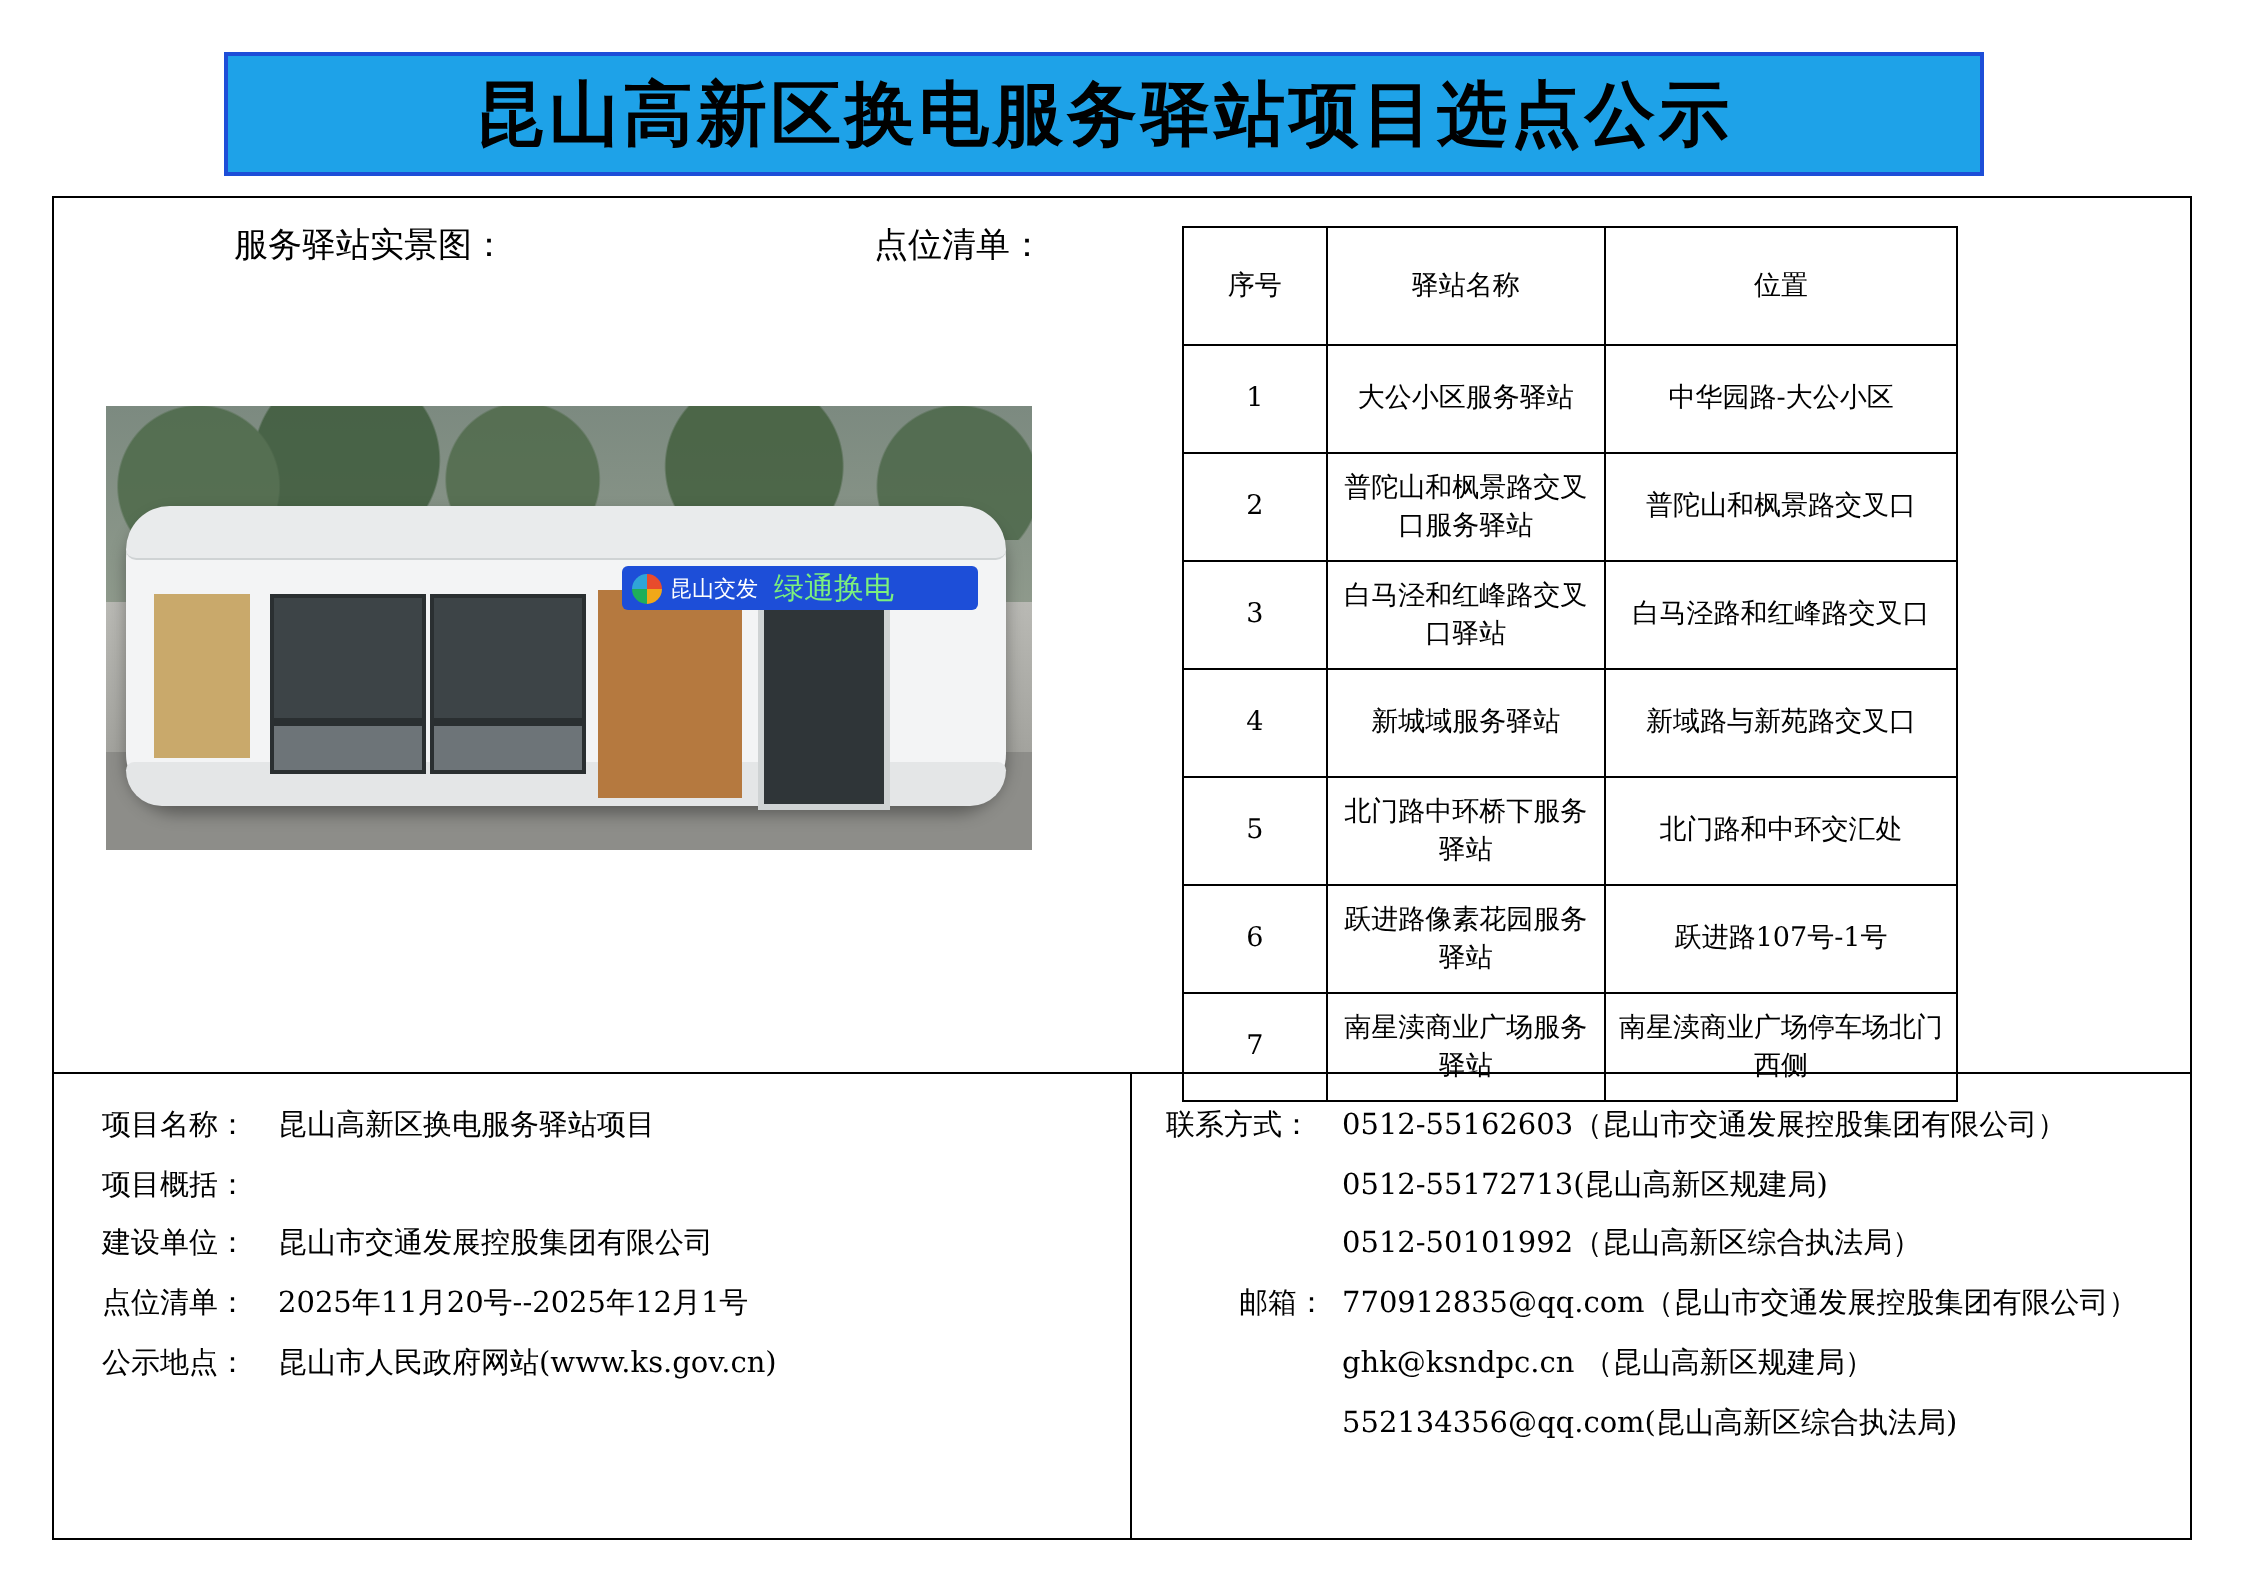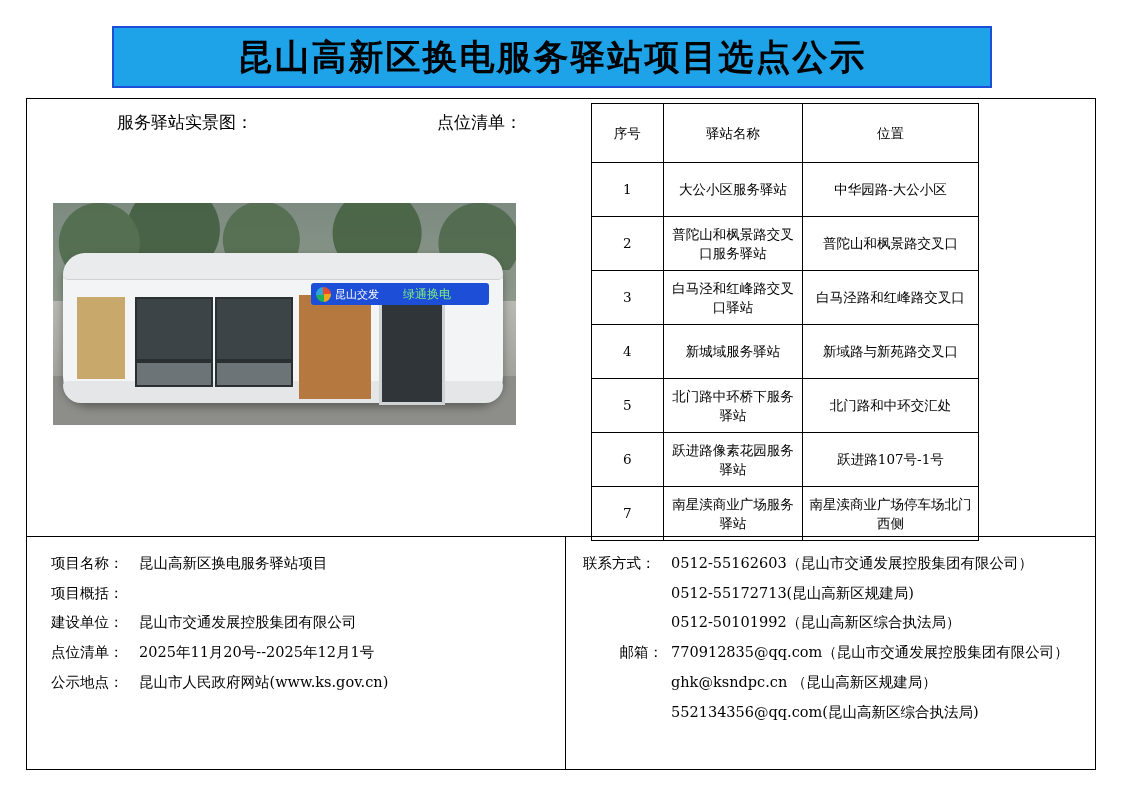--- a/index.html
+++ b/index.html
@@ -146,35 +146,35 @@
   }
   .ph-logo-dot {
     width:15px; height:15px; border-radius:50%;
     background: conic-gradient(#e84b2c 0 25%, #f0a818 0 50%, #1fae5a 0 75%, #2fa5d8 0 100%);
     margin-left:5px;
   }
   .ph-logo-txt {
     color:#ffffff; font-size:11px; margin-left:4px; font-family:"DejaVu Serif", serif;
   }
   .ph-logo-txt2 {
-    color:#7cf07c; font-size:12px; margin-left:24px; font-family:"DejaVu Serif", serif;
+    color:#7cf07c; font-size:15px; margin-left:8px; font-family:"DejaVu Serif", serif;
   }
   .ph-door {
     position:absolute; left:236px; top:42px; width:72px; height:104px;
     background:#b5793f;
   }
   .ph-glass {
     position:absolute; left:316px; top:36px; width:60px; height:110px;
     background:#2f3538; border:3px solid #cfd3d4;
   }
   
   .table-wrap {
     position: absolute;
     left: 564px;
-    top: 4px;
+    top: 14px;
     width: 356px;
   }
   table.listing {
     border-collapse: collapse;
     width: 388px;
     font-family: "DejaVu Serif", serif;
     font-size: 13.5px;
   }
   table.listing th, table.listing td {
     border: 1px solid #000000;

